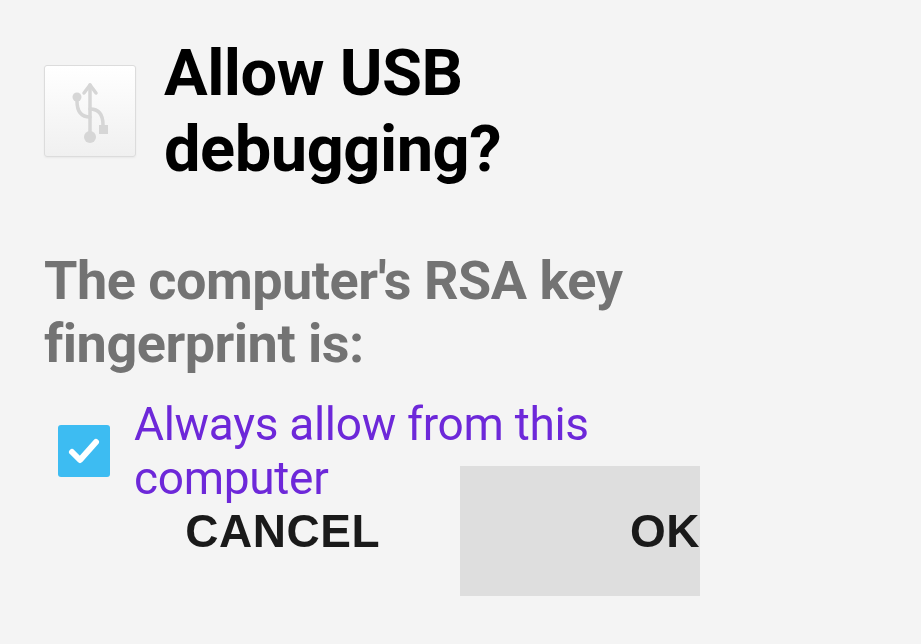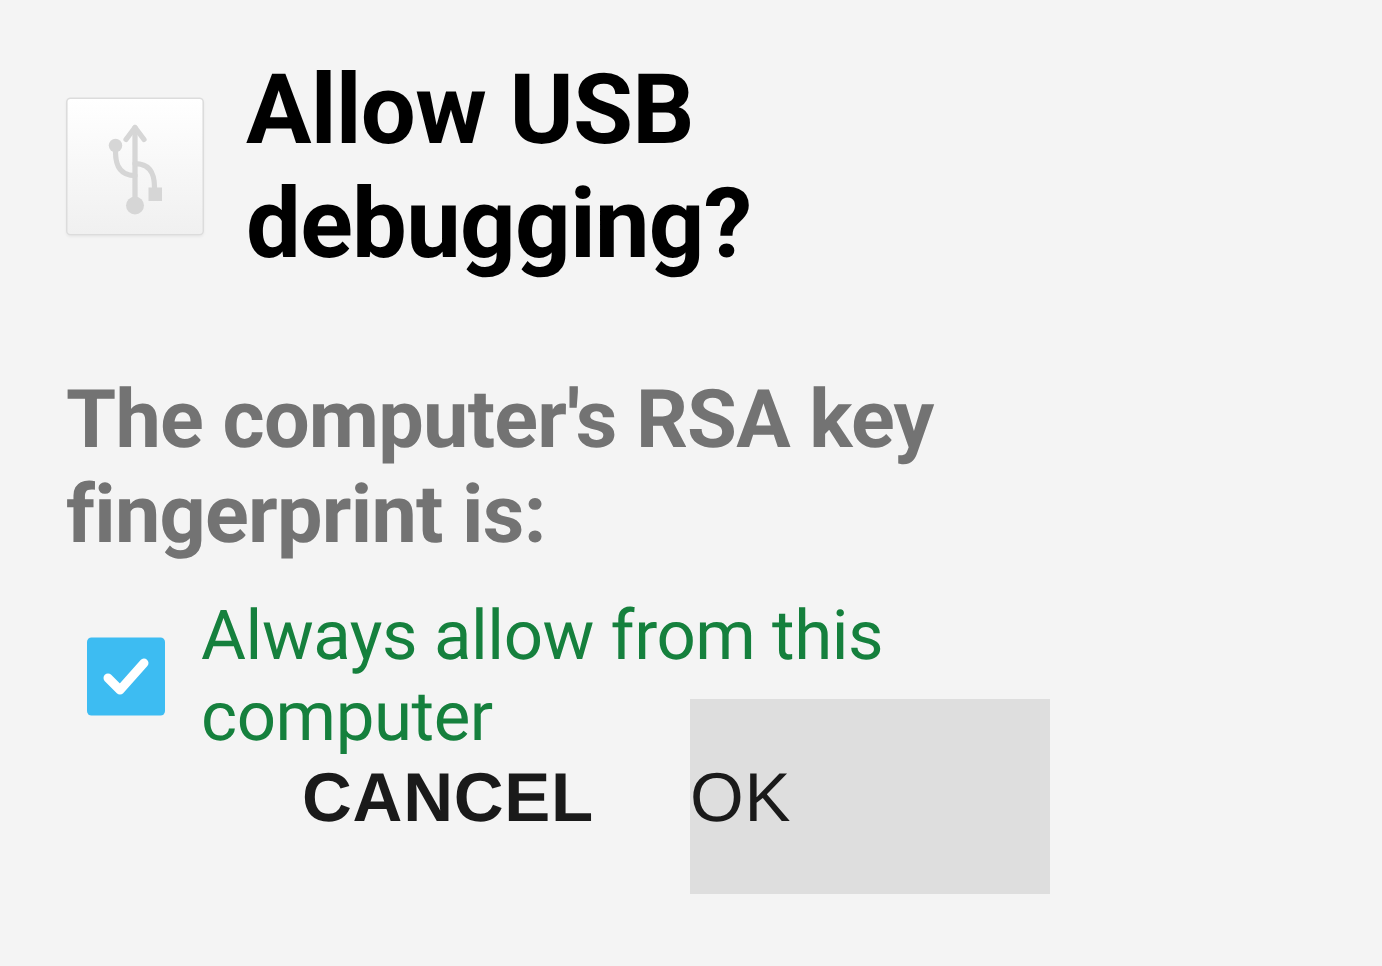--- a/index.html
+++ b/index.html
@@ -69,52 +69,52 @@
       background: #3dbcf2;
       border-radius: 3px;
       display: flex;
       align-items: center;
       justify-content: center;
       flex-shrink: 0;
     }
     .checkbox-label {
       font-size: 46px;
       font-weight: 400;
-      color: #15803d;
+      color: #6d28d9;
       letter-spacing: -0.3px;
     }
     .button-row {
       position: absolute;
       right: 53px;
       bottom: 48px;
       display: flex;
-      gap: 56px;
+      gap: 72px;
       align-items: center;
     }
     .btn-cancel {
       font-size: 46px;
       font-weight: 700;
       color: #1a1a1a;
       background: transparent;
       border: none;
       padding: 12px 8px;
       cursor: pointer;
       letter-spacing: 0.5px;
     }
     .btn-ok {
       font-size: 46px;
-      font-weight: 400;
+      font-weight: 700;
       color: #1a1a1a;
       background: #dedede;
       border: none;
       padding: 38px 0;
       cursor: pointer;
       letter-spacing: 0.5px;
       width: 240px;
-      text-align: left;
+      text-align: right;
     }
   </style>
 </head>
 <body>
 
 <div class="dialog">
 
   <div class="header">
     <div class="usb-icon-box">
       <svg width="58" height="72" viewBox="0 0 58 72">

